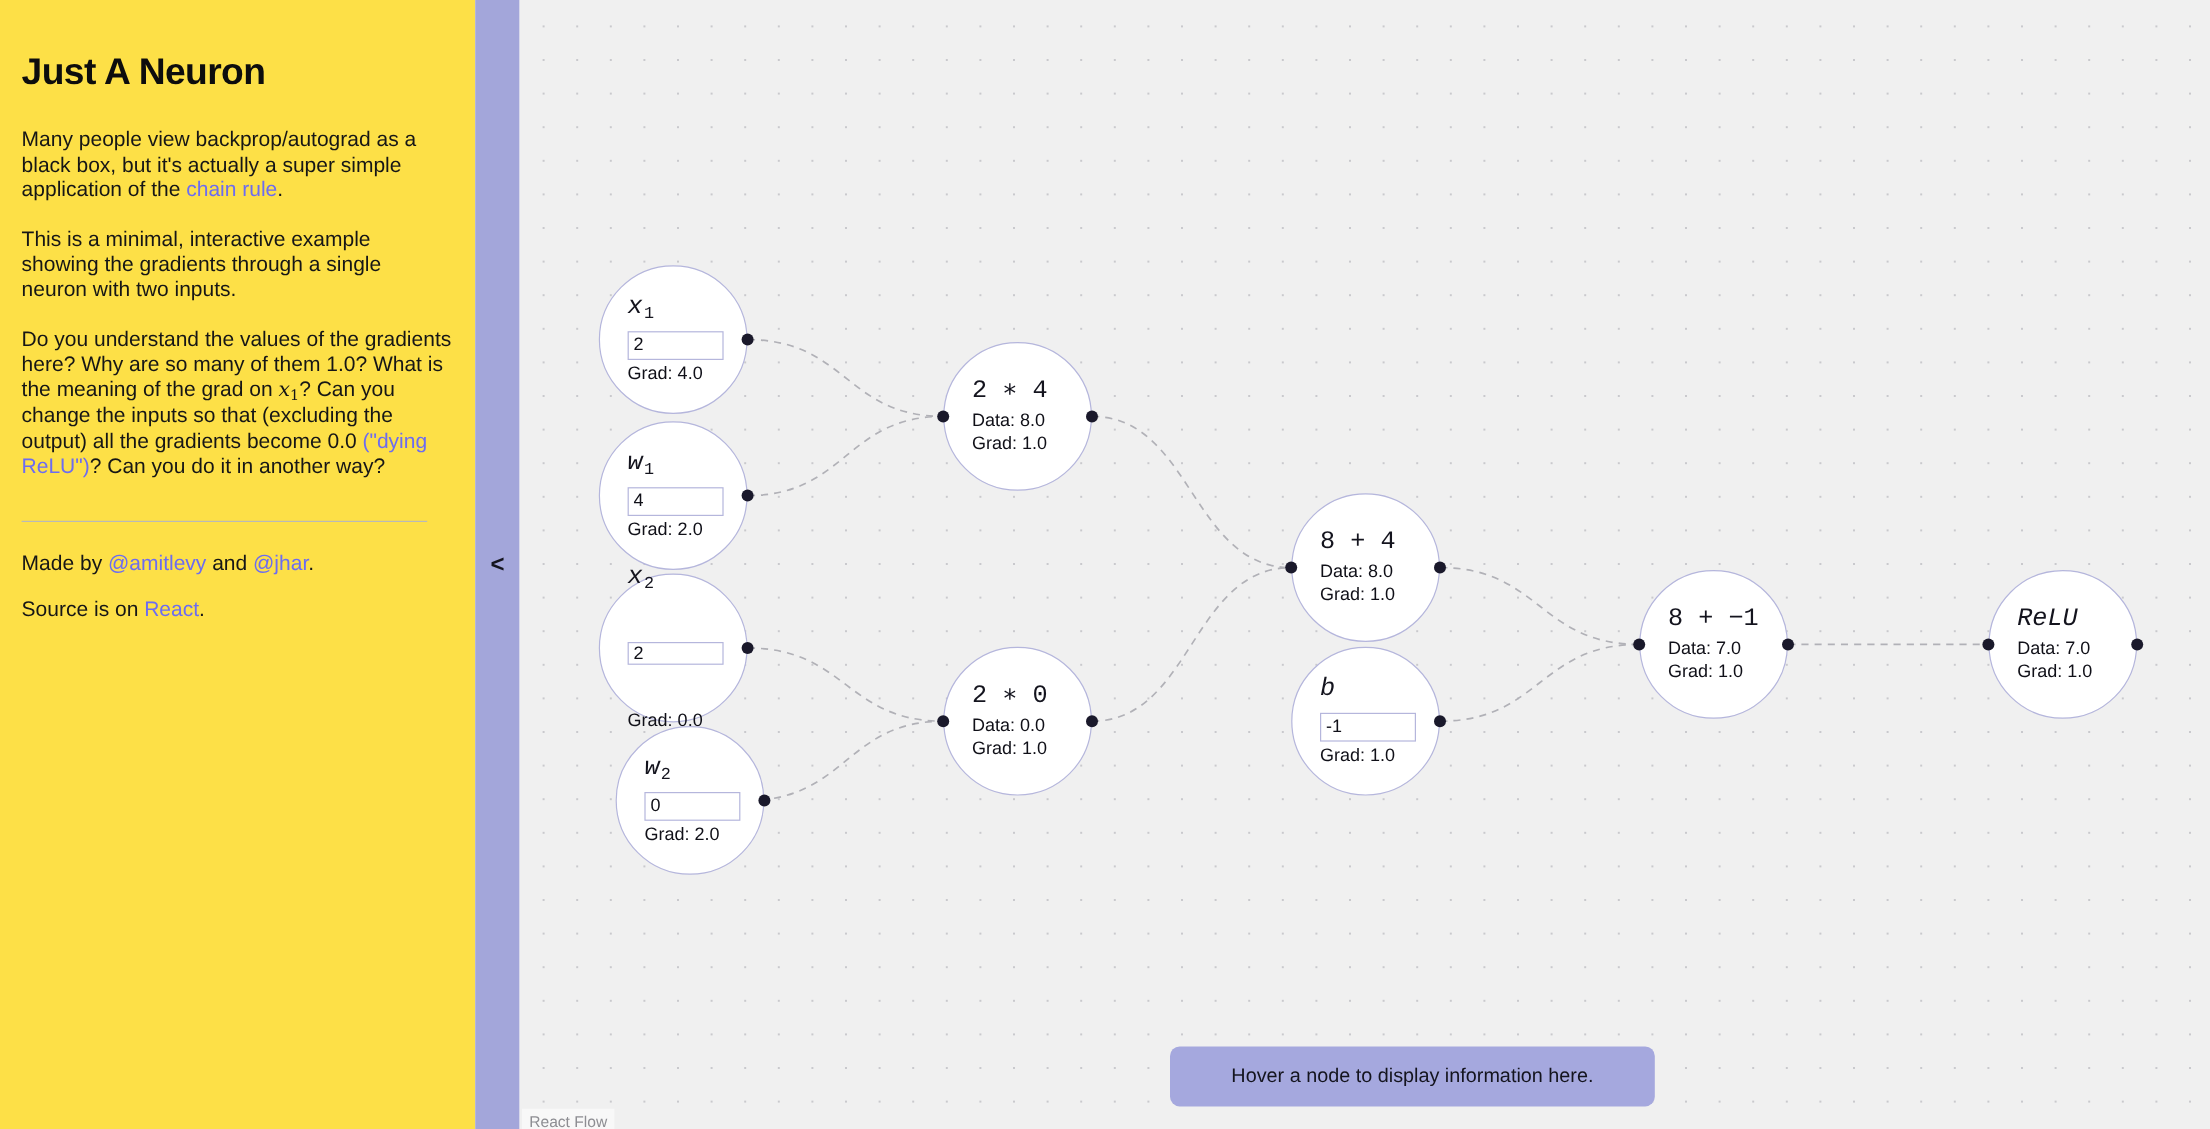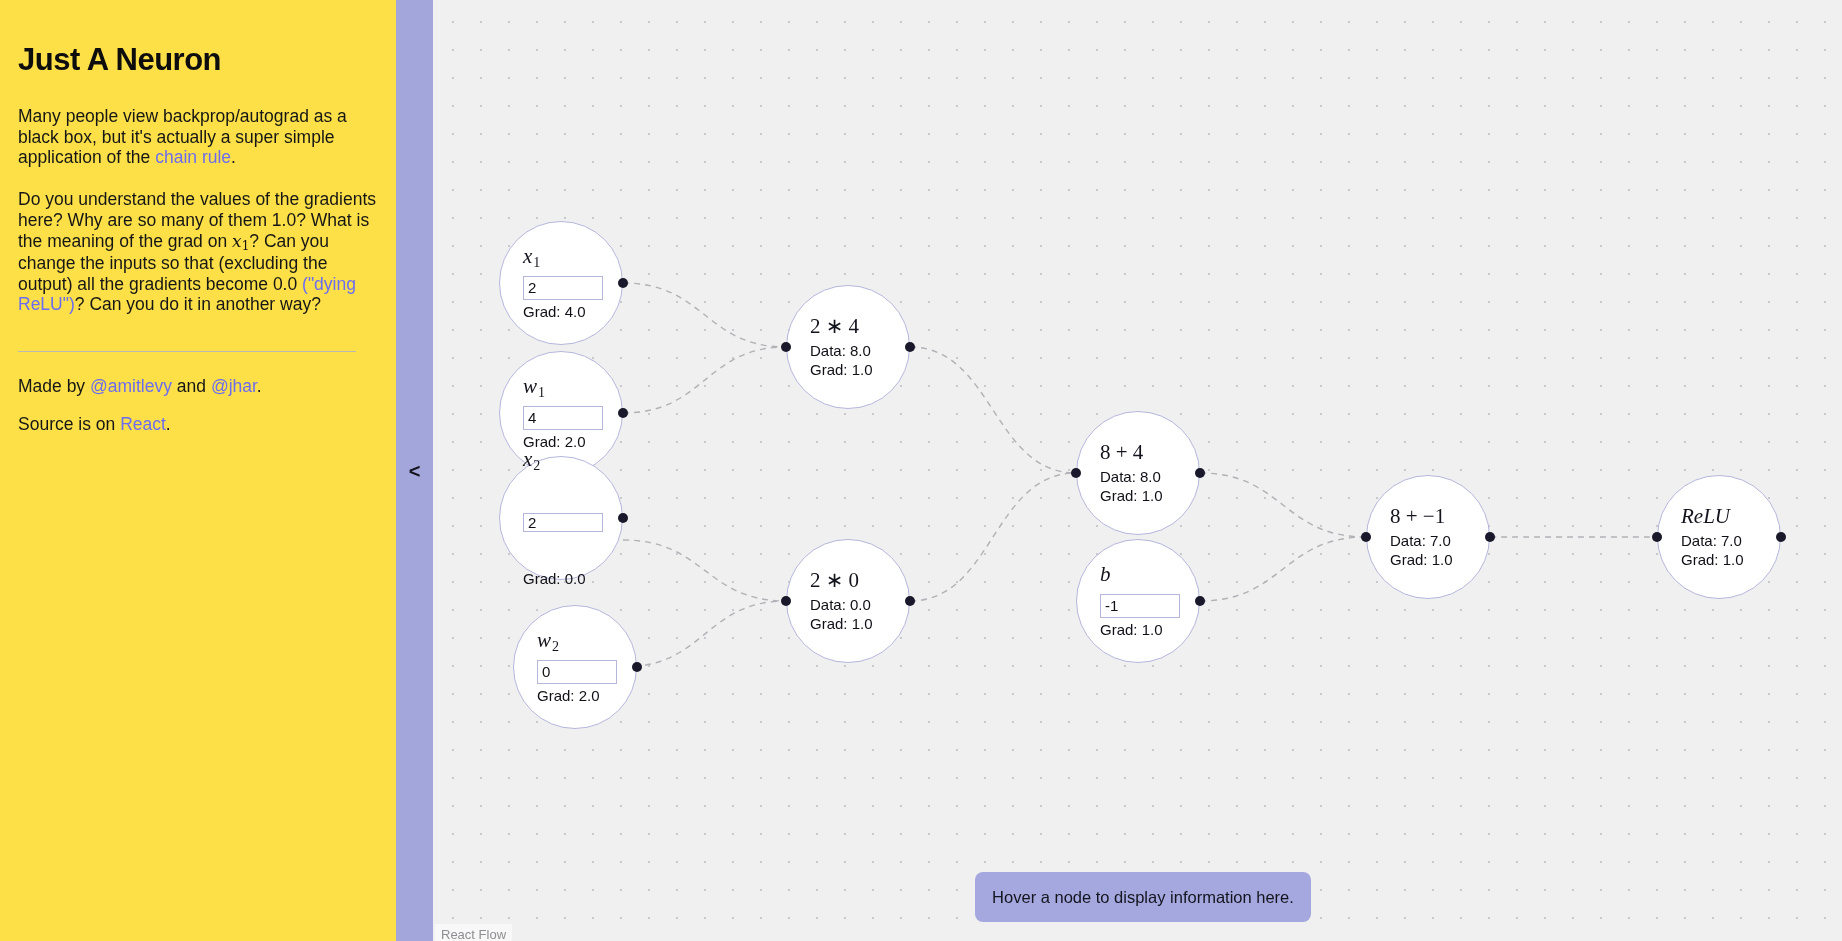--- a/index.html
+++ b/index.html
@@ -112,21 +112,21 @@
     background: #ffffff;
     border: 1px solid #b5b6dc;
     display: flex;
     flex-direction: column;
     justify-content: center;
     align-items: flex-start;
     padding-left: 23px;
     cursor: grab;
   }
   .node .math-label {
-    font-family: Liberation Serif, serif;
+    font-family: Liberation Mono, monospace;
     font-size: 21px;
     color: #14141e;
     margin-bottom: 4px;
     line-height: 1.1;
   }
   .math-label.italic { font-style: italic; }
   .math-label .sub {
     font-style: normal;
     font-size: 14px;
     vertical-align: -4px;
@@ -158,21 +158,21 @@
     transform: translateY(-50%);
     cursor: crosshair;
   }
   .handle.right { right: -6px; }
   .handle.left  { left: -6px; }
 
   .info-box {
     position: absolute;
     left: 542px;
     top: 872px;
-    width: 336px;
+    width: 404px;
     height: 50px;
     background: #a5a8de;
     border-radius: 8px;
     display: flex;
     align-items: center;
     justify-content: center;
     font-size: 16.5px;
     color: #14141e;
   }
   .attribution {
@@ -186,20 +186,21 @@
   }
 </style>
 </head>
 <body>
 
 <aside class="sidebar">
   <h1>Just A Neuron</h1>
 
   <p><span>Many people view backprop/autograd as a black box, but it's actually a super simple application of the </span><a class="link">chain rule</a><span>.</span></p>
 
+  <p>This is a minimal, interactive example showing the gradients through a single neuron with two inputs.</p>
 
 
   <p><span>Do you understand the values of the gradients here? Why are so many of them 1.0? What is the meaning of the grad on </span><span class="inline-math"><span>x</span><span class="sub">1</span></span><span>? Can you change the inputs so that (excluding the output) all the gradients become 0.0 </span><a class="link">("dying ReLU")</a><span>? Can you do it in another way?</span></p>
 
   <hr>
 
   <div class="credits">
     <p><span>Made by </span><a class="link">@amitlevy</a><span> and </span><a class="link">@jhar</a><span>.</span></p>
     <p><span>Source is on </span><a class="link">React</a><span>.</span></p>
   </div>
@@ -230,21 +231,21 @@
     <span class="handle right"></span>
   </div>
 
   <div class="node" style="left:66px; top:351px;">
     <div class="math-label italic"><span>w</span><span class="sub">1</span></div>
     <input type="text" value="4" style="">
     <div class="stat">Grad: 2.0</div>
     <span class="handle right"></span>
   </div>
 
-  <div class="node" style="left:66px; top:456px;gap:35px;">
+  <div class="node" style="left:66px; top:478px;gap:35px;">
     <div class="math-label italic"><span>x</span><span class="sub">2</span></div>
     <input type="text" value="2" style="">
     <div class="stat">Grad: 0.0</div>
     <span class="handle right"></span>
   </div>
 
   <div class="node" style="left:80px; top:605px;">
     <div class="math-label italic"><span>w</span><span class="sub">2</span></div>
     <input type="text" value="0" style="">
     <div class="stat">Grad: 2.0</div>

